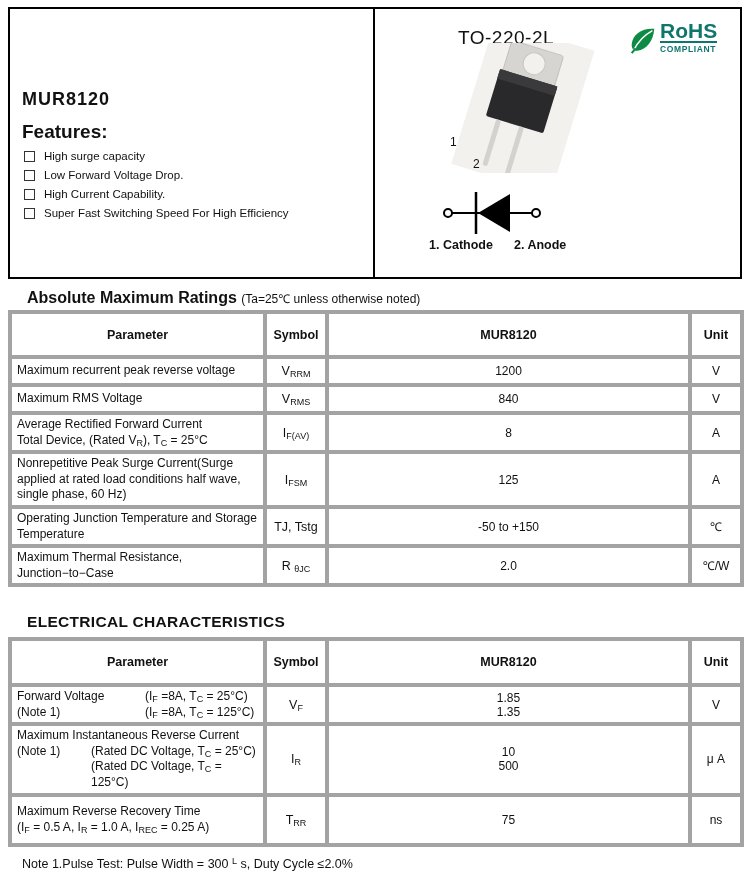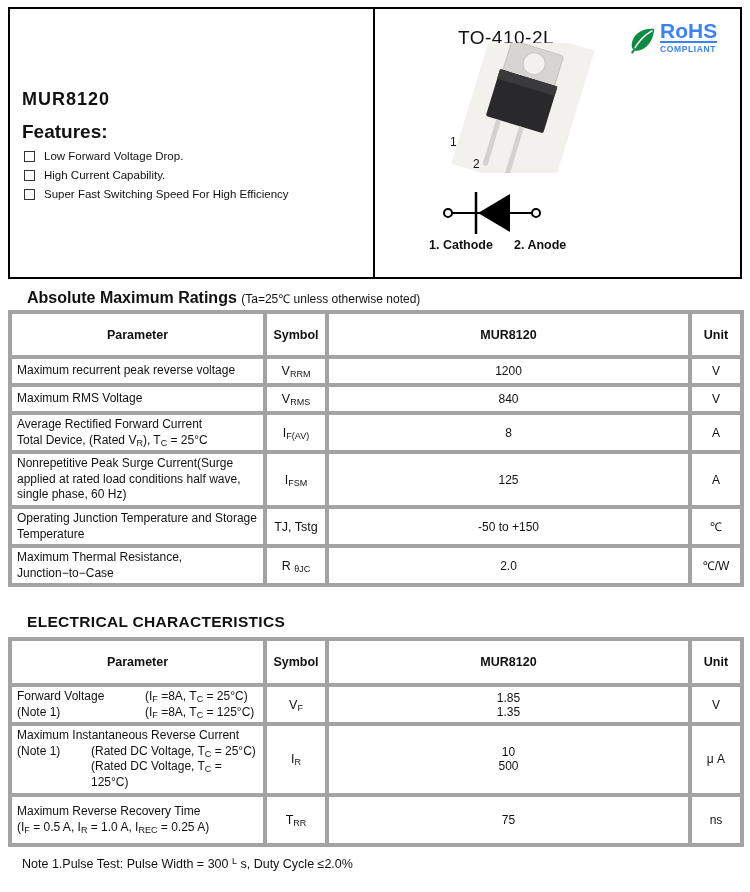--- a/index.html
+++ b/index.html
@@ -60,35 +60,39 @@
 
 <div class="top-box">
   <div class="vdivider"></div>
 
   <div class="mur-title">MUR8120</div>
   <div class="features-heading">Features:</div>
 
   <div class="features-list">
     <div class="feature-item">
         <span class="checkbox"></span>
+        <span>High surge capacity</span>
+      </div>
+    <div class="feature-item">
+        <span class="checkbox"></span>
         <span>Low Forward Voltage Drop.</span>
       </div>
     <div class="feature-item">
         <span class="checkbox"></span>
         <span>High Current Capability.</span>
       </div>
     <div class="feature-item">
         <span class="checkbox"></span>
         <span>Super Fast Switching Speed For High Efficiency</span>
       </div>
   </div>
 
-  <div class="pkg-name">TO-410-2L</div>
-
-  <div class="rohs" style="color:#3b82f6;justify-content:space-between;">
+  <div class="pkg-name">TO-220-2L</div>
+
+  <div class="rohs" style="color:#0f766e;justify-content:space-between;">
     <svg class="rohs-leaf" viewBox="0 0 32 32">
       <path d="M28 4 C15 3 5 10 4 20 C3.5 25 6 28 10 27.5 C20 26 27 17 28 4 Z" fill="#0d8a44"></path>
       <path d="M6 27 C10 19 17 11 26 6" stroke="#ffffff" stroke-width="1.6" fill="none"></path>
       <path d="M4 30 L8 25" stroke="#0d8a44" stroke-width="2.2" fill="none"></path>
     </svg>
     <div>
       <span class="rohs-big">RoHS</span>
       <span class="rohs-small">COMPLIANT</span>
     </div>
   </div>

